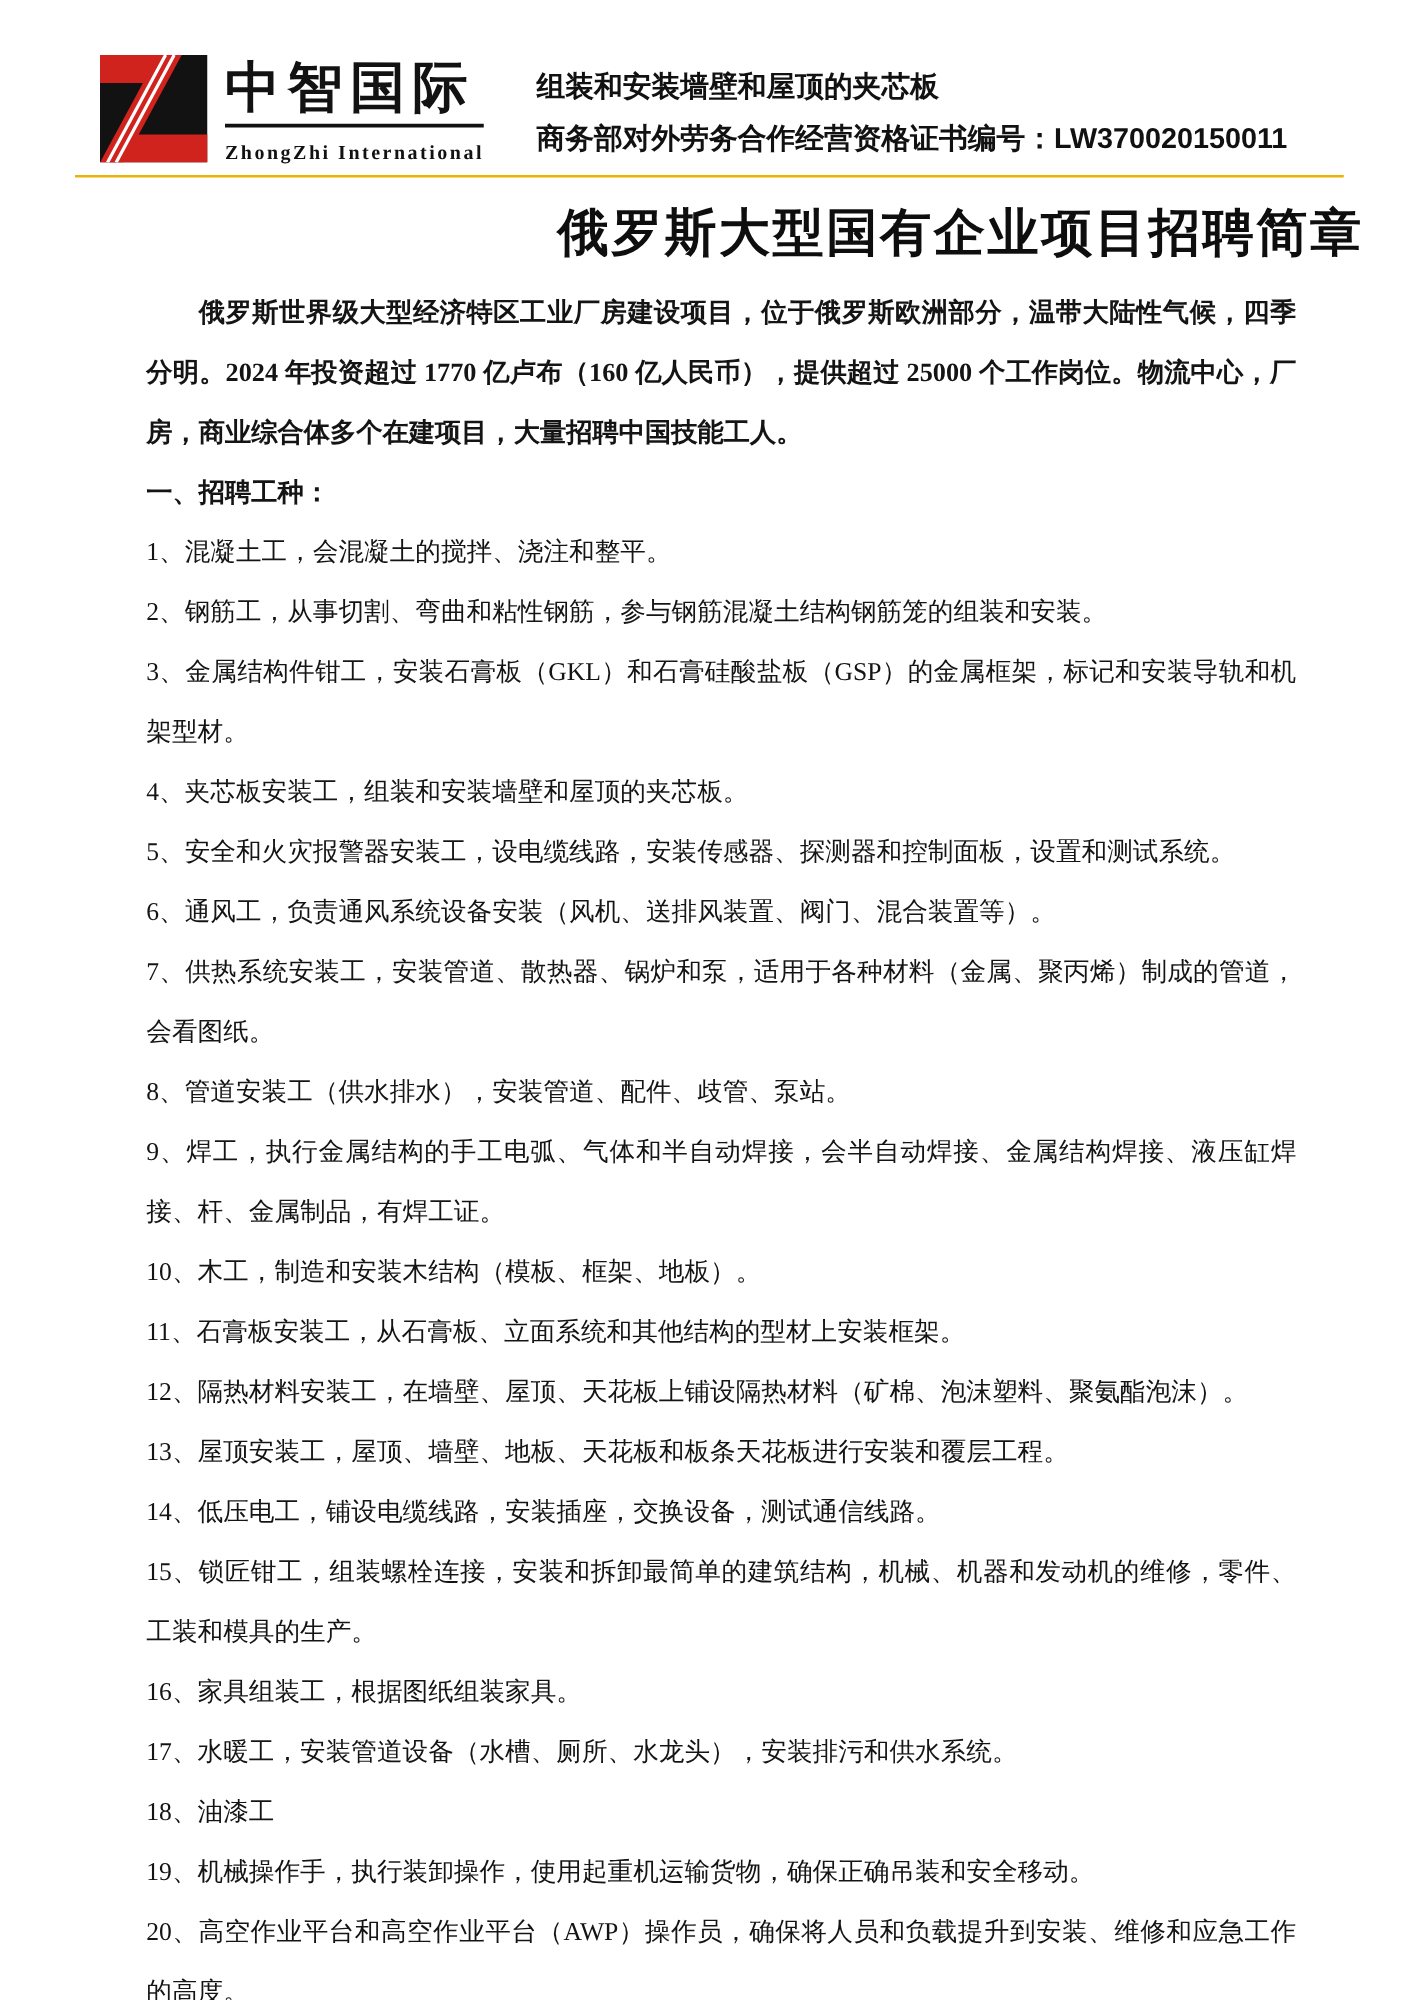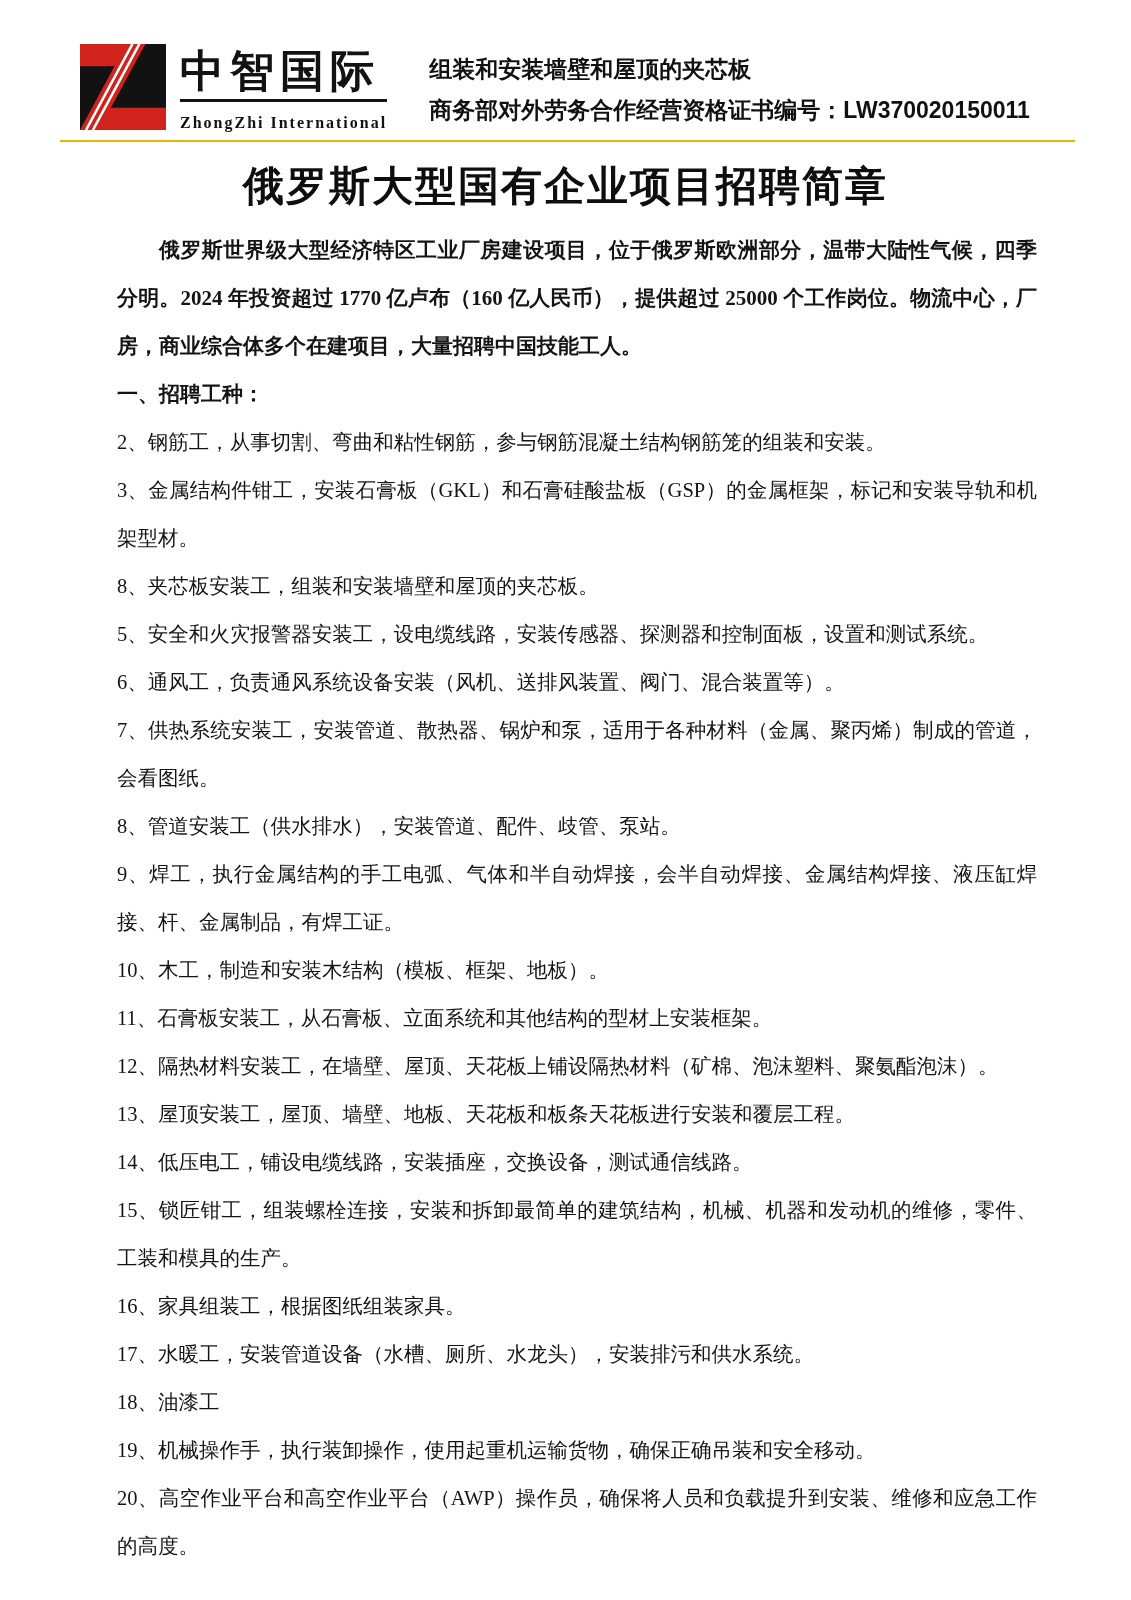--- a/index.html
+++ b/index.html
@@ -71,21 +71,21 @@
     color: #111;
     white-space: nowrap;
   }
   .cred-number {
     font-family: "Liberation Sans", "DejaVu Sans", sans-serif;
     font-weight: bold;
   }
 
   
   .doc-title {
-    text-align: center;
+    text-align: right;
     font-size: 41px;
     font-weight: bold;
     letter-spacing: 2px;
     margin: 16px 40px 12px 40px;
     line-height: 56px;
     color: #0e0e0e;
   }
   .content {
     margin: 0 94px 0 117px;
   }
@@ -138,23 +138,24 @@
     <div><span>商务部对外劳务合作经营资格证书编号：</span><span class="cred-number">LW370020150011</span></div>
   </div>
 </div>
 
 <h1 class="doc-title">俄罗斯大型国有企业项目招聘简章</h1>
 
 <div class="content">
   <p class="intro">俄罗斯世界级大型经济特区工业厂房建设项目，位于俄罗斯欧洲部分，温带大陆性气候，四季分明。2024 年投资超过 1770 亿卢布（160 亿人民币），提供超过 25000 个工作岗位。物流中心，厂房，商业综合体多个在建项目，大量招聘中国技能工人。</p>
   <p class="section-heading">一、招聘工种：</p>
   <div>
+      <p class="job">1、混凝土工，会混凝土的搅拌、浇注和整平。</p>
       <p class="job">2、钢筋工，从事切割、弯曲和粘性钢筋，参与钢筋混凝土结构钢筋笼的组装和安装。</p>
       <p class="job">3、金属结构件钳工，安装石膏板（GKL）和石膏硅酸盐板（GSP）的金属框架，标记和安装导轨和机架型材。</p>
-      <p class="job">8、夹芯板安装工，组装和安装墙壁和屋顶的夹芯板。</p>
+      <p class="job">4、夹芯板安装工，组装和安装墙壁和屋顶的夹芯板。</p>
       <p class="job">5、安全和火灾报警器安装工，设电缆线路，安装传感器、探测器和控制面板，设置和测试系统。</p>
       <p class="job">6、通风工，负责通风系统设备安装（风机、送排风装置、阀门、混合装置等）。</p>
       <p class="job">7、供热系统安装工，安装管道、散热器、锅炉和泵，适用于各种材料（金属、聚丙烯）制成的管道，会看图纸。</p>
       <p class="job">8、管道安装工（供水排水），安装管道、配件、歧管、泵站。</p>
       <p class="job">9、焊工，执行金属结构的手工电弧、气体和半自动焊接，会半自动焊接、金属结构焊接、液压缸焊接、杆、金属制品，有焊工证。</p>
       <p class="job">10、木工，制造和安装木结构（模板、框架、地板）。</p>
       <p class="job">11、石膏板安装工，从石膏板、立面系统和其他结构的型材上安装框架。</p>
       <p class="job">12、隔热材料安装工，在墙壁、屋顶、天花板上铺设隔热材料（矿棉、泡沫塑料、聚氨酯泡沫）。</p>
       <p class="job">13、屋顶安装工，屋顶、墙壁、地板、天花板和板条天花板进行安装和覆层工程。</p>
       <p class="job">14、低压电工，铺设电缆线路，安装插座，交换设备，测试通信线路。</p>

